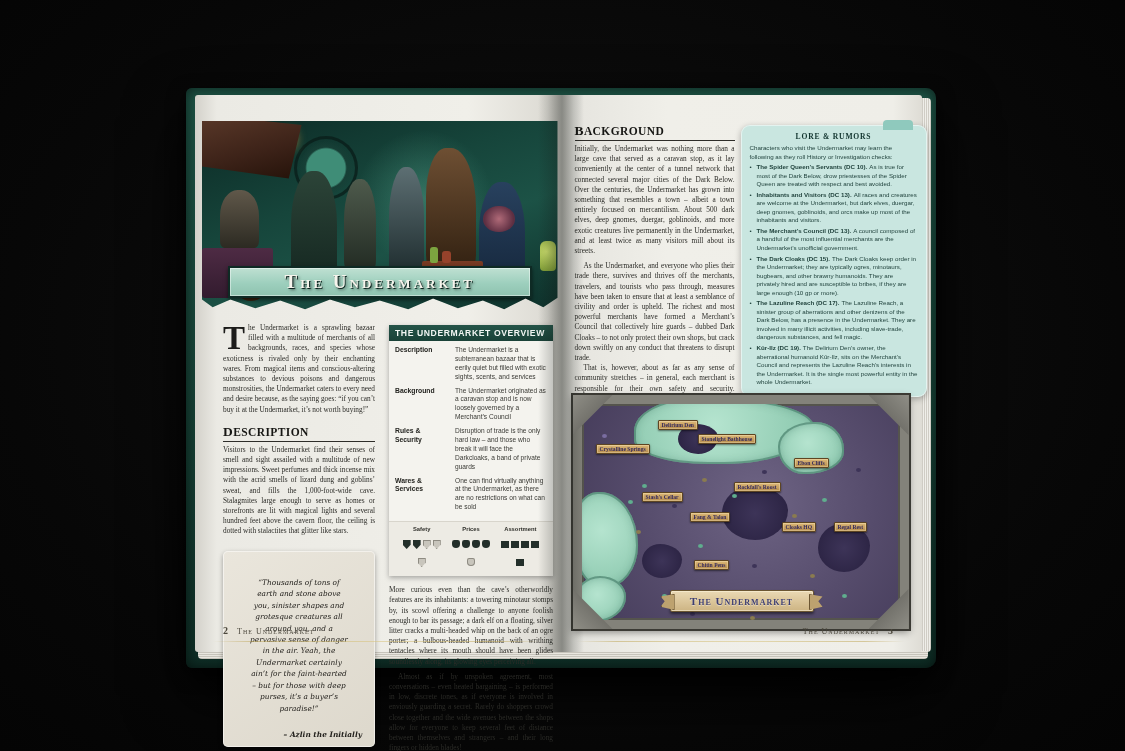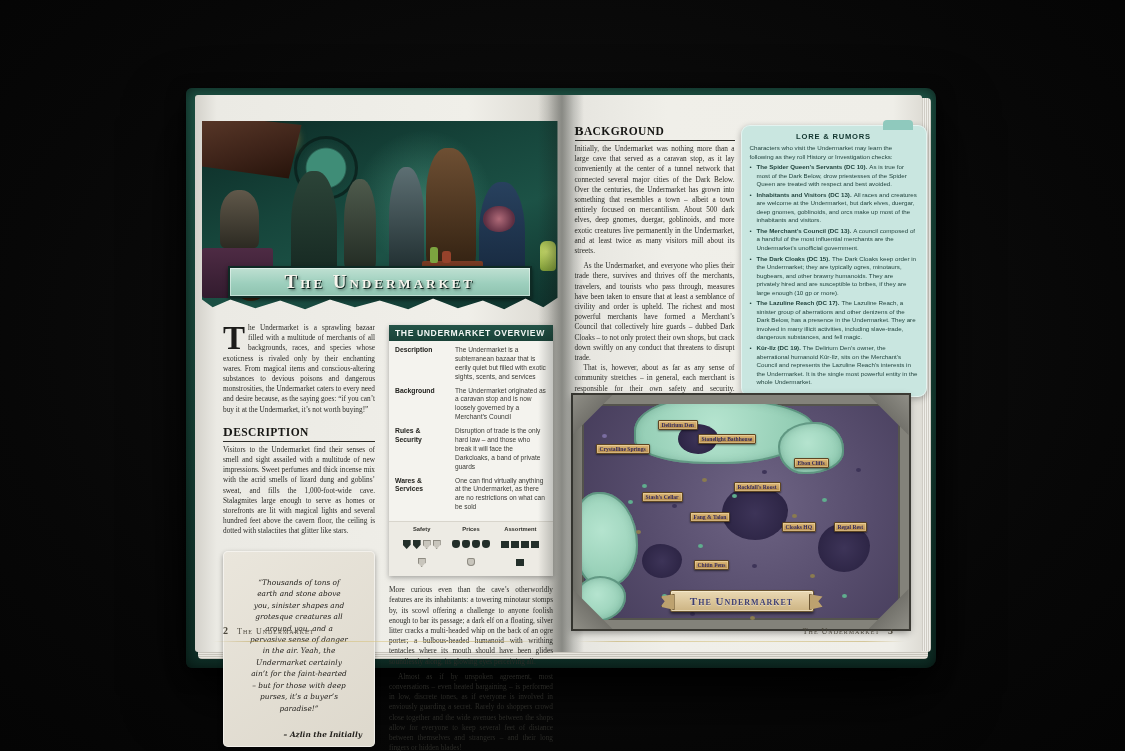--- a/index.html
+++ b/index.html
@@ -93,21 +93,21 @@
   .shield-icon{clip-path:polygon(0 0,100% 0,100% 52%,50% 100%,0 52%);}
   .pouch-icon{height:8px;border-radius:30% 30% 50% 50%;}
   .crate-icon{height:7px;}
   .ricon.filled{background:#232f2a;}
   .ricon.empty{background:#c8c5bc;box-shadow:inset 0 0 0 1px #8e8b82;}
 
   
   .lore{position:absolute;left:182px;top:30px;width:168px;background:#c9e6e0;border-radius:9px;
     box-shadow:0 2px 6px rgba(0,0,0,.30), inset 0 0 0 1px rgba(255,255,255,.5);padding:7px 9px 8px;}
   .lore-tab{position:absolute;right:14px;top:-5px;width:30px;height:10px;border-radius:4px 4px 0 0;background:#8fc9bd;}
-  .lore h3{margin:0 0 3px;text-align:center;font-family:Liberation Sans, sans-serif;font-weight:bold;
+  .lore h3{margin:0 0 3px;text-align:center;font-family:Liberation Serif, serif;font-weight:bold;
     font-size:7.6px;letter-spacing:.8px;text-transform:uppercase;color:#10332d;}
   .lore p,.lore-item{font-family:"Liberation Sans",sans-serif;font-size:6.2px;line-height:1.38;color:#1c3e38;margin:0 0 2px;}
   .lore-item{position:relative;padding-left:7px;}
   .lore-item::before{content:"•";position:absolute;left:0;top:0;}
   .lore-item b{margin-right:2px;}
 
   
   .map{position:absolute;left:14px;top:300px;width:318px;height:216px;
     border:9px solid #83827a;outline:2px solid #3b3a34;
     box-shadow:inset 0 0 0 2px #55544d, 0 3px 8px rgba(0,0,0,.45);

